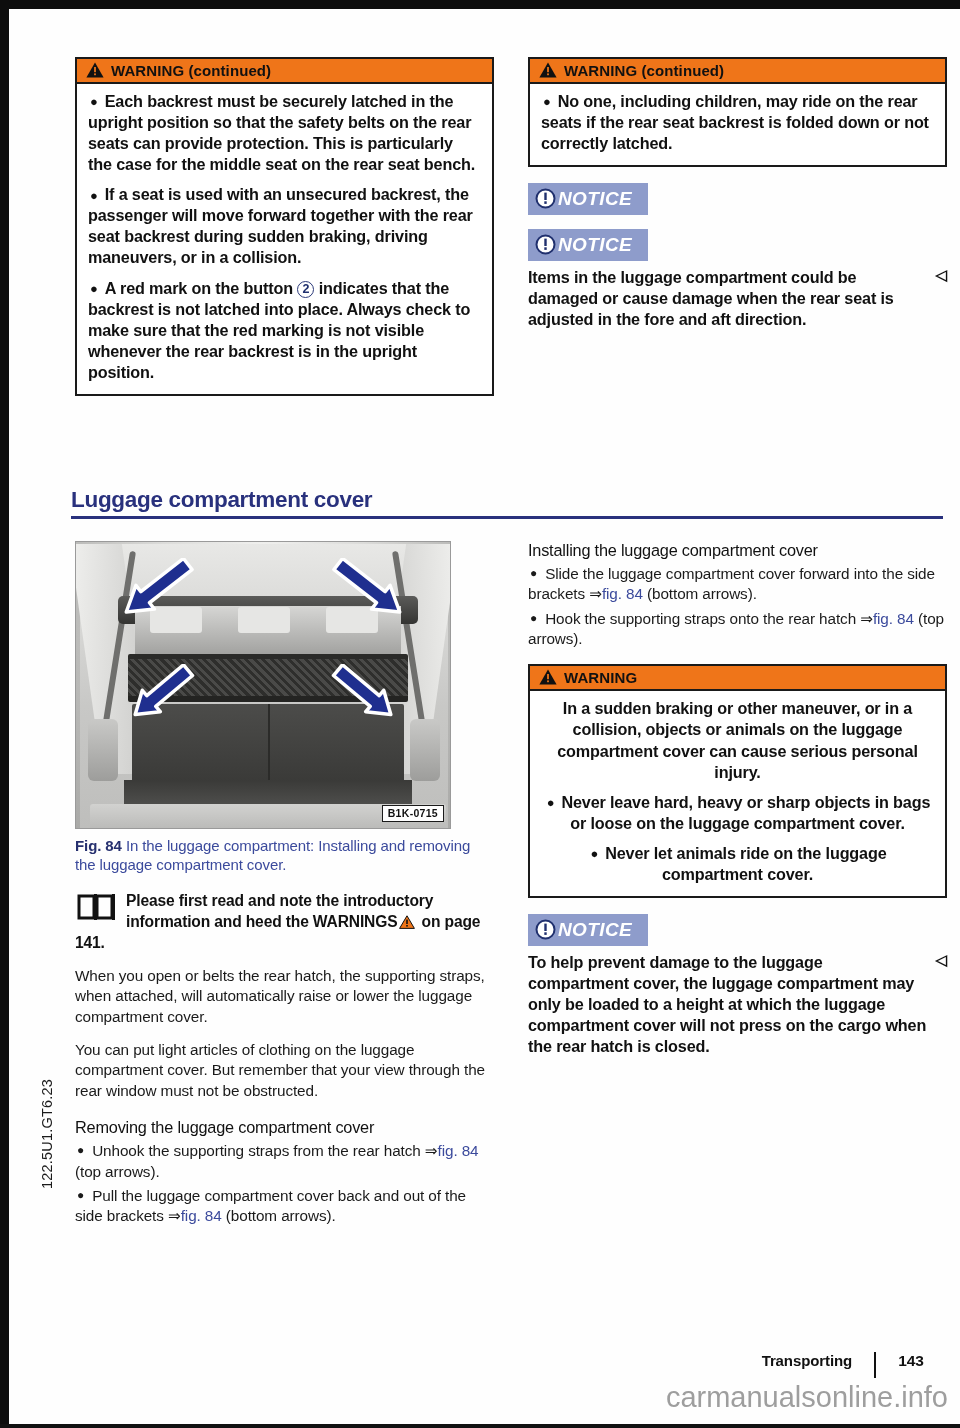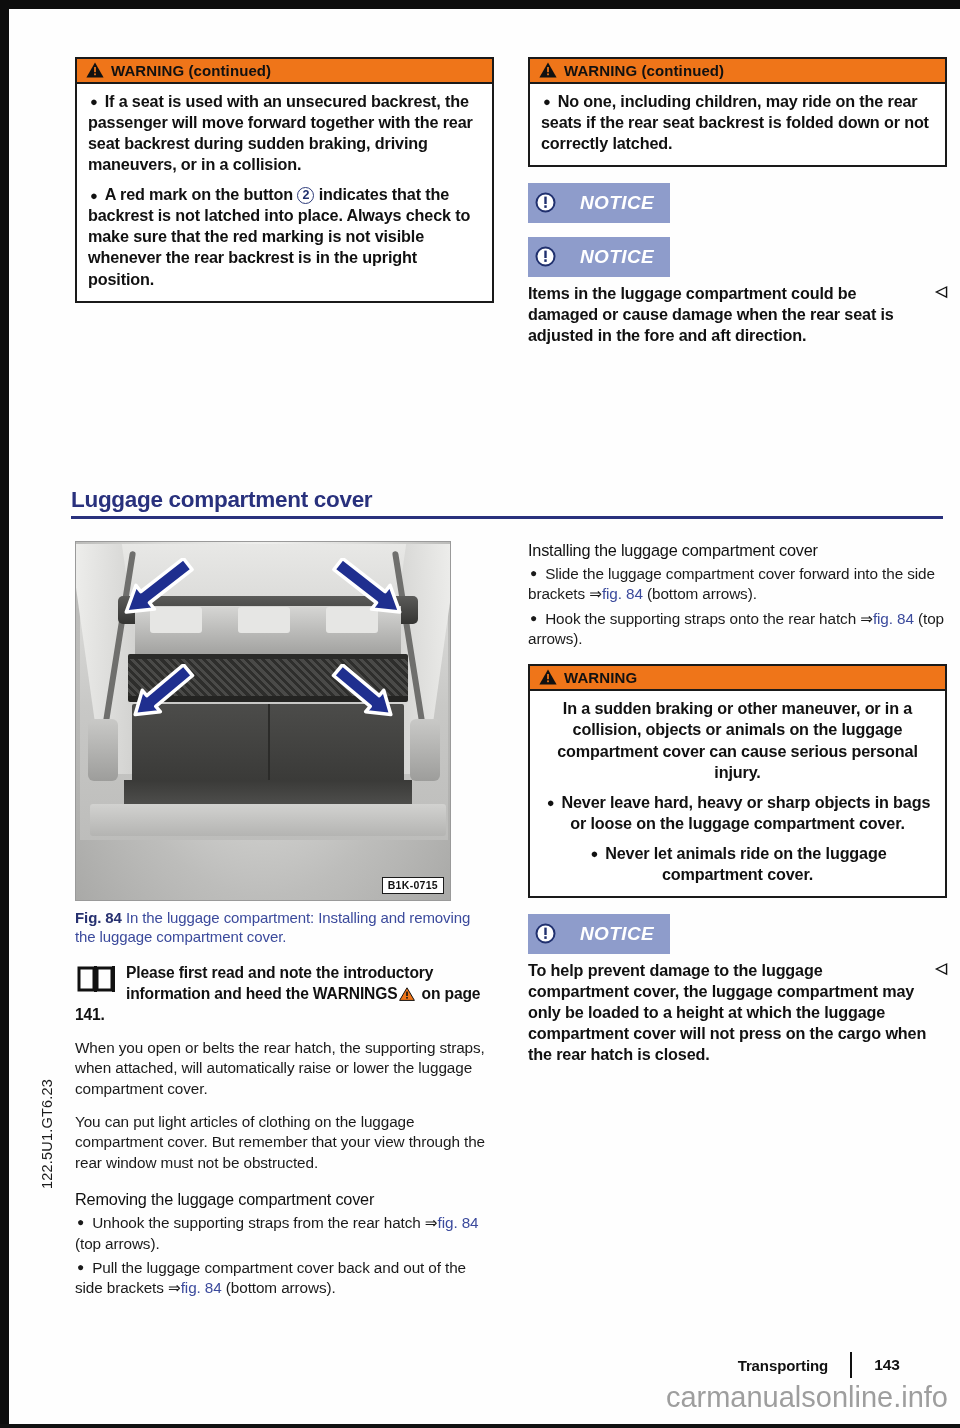--- a/index.html
+++ b/index.html
@@ -120,24 +120,24 @@
     font-weight:bold;
     color:#20306e;
     vertical-align:1px;
   }
 
   
   .noticewrap{ margin-bottom:14px; }
   .notice-badge{
     display:inline-flex;
     align-items:center;
-    gap:24px;
+    gap:2px;
     background:#8e9ccb;
     padding:3px 16px 4px 7px;
-    height:40px;
+    height:32px;
   }
   .notice-badge .ntxt{
     font-size:19px;
     font-weight:bold;
     font-style:italic;
     color:#ffffff;
     letter-spacing:.4px;
     line-height:1;
   }
   .notice-body{
@@ -181,21 +181,21 @@
     position:absolute;
     left:66px; top:532px;
     width:872px;
     display:flex;
     gap:34px;
   }
 
   
   #figure{
     width:376px;
-    height:360px;
+    height:288px;
     position:relative;
     border:1px solid #9a9a9a;
     background:linear-gradient(#d8d8d6,#cfcfcd);
     overflow:hidden;
   }
   .fig-sky{
     position:absolute; left:0; top:0; width:100%; height:100%;
     background:
       radial-gradient(ellipse at 50% 8%, #f2f2f0 0%, #dcdcda 38%, #bdbdbb 70%, #a9a9a7 100%);
   }
@@ -366,22 +366,22 @@
   }
   .rcol-bullet .bul{ font-size:12px; margin-right:8px; margin-left:2px; vertical-align:2px;}
 
   
   #footer{
     position:absolute;
     left:0; bottom:46px;
     width:951px;
     display:flex;
     justify-content:flex-end;
-    align-items:center;
-    padding-right:60px;
+    align-items:flex-start;
+    padding-right:36px;
     z-index:25;
   }
   #footer .chap{
     font-size:15px;
     font-weight:bold;
     color:#111;
     letter-spacing:-0.1px;
   }
   #footer .divider{
     width:2px; height:26px; background:#111;
@@ -420,20 +420,21 @@
       <div class="warnbox">
         <div class="wb-head">
           <svg class="tri" width="18" height="16" viewBox="0 0 18 16">
             <polygon points="9,0.6 17.6,15.4 0.4,15.4" fill="#111"></polygon>
             <rect x="8.1" y="5" width="1.8" height="5.2" fill="#ef7519"></rect>
             <rect x="8.1" y="11.4" width="1.8" height="1.8" fill="#ef7519"></rect>
           </svg>
           <span class="wb-title">WARNING (continued)</span>
         </div>
         <div class="wb-body">
+          <p class="bullet"><span class="bul">●</span><span>Each backrest must be securely latched in the upright position so that the safety belts on the rear seats can provide protection. This is particularly the case for the middle seat on the rear seat bench.</span></p>
           <p class="bullet"><span class="bul">●</span><span>If a seat is used with an unsecured backrest, the passenger will move forward together with the rear seat backrest during sudden braking, driving maneuvers, or in a collision.</span></p>
           <p class="bullet"><span class="bul">●</span><span>A red mark on the button</span> <span class="circnum">2</span> <span>indicates that the backrest is not latched into place. Always check to make sure that the red marking is not visible whenever the rear backrest is in the upright position.</span></p>
         </div>
       </div>
     </div>
 
     <div class="col">
       <div class="warnbox">
         <div class="wb-head">
           <svg class="tri" width="18" height="16" viewBox="0 0 18 16">

